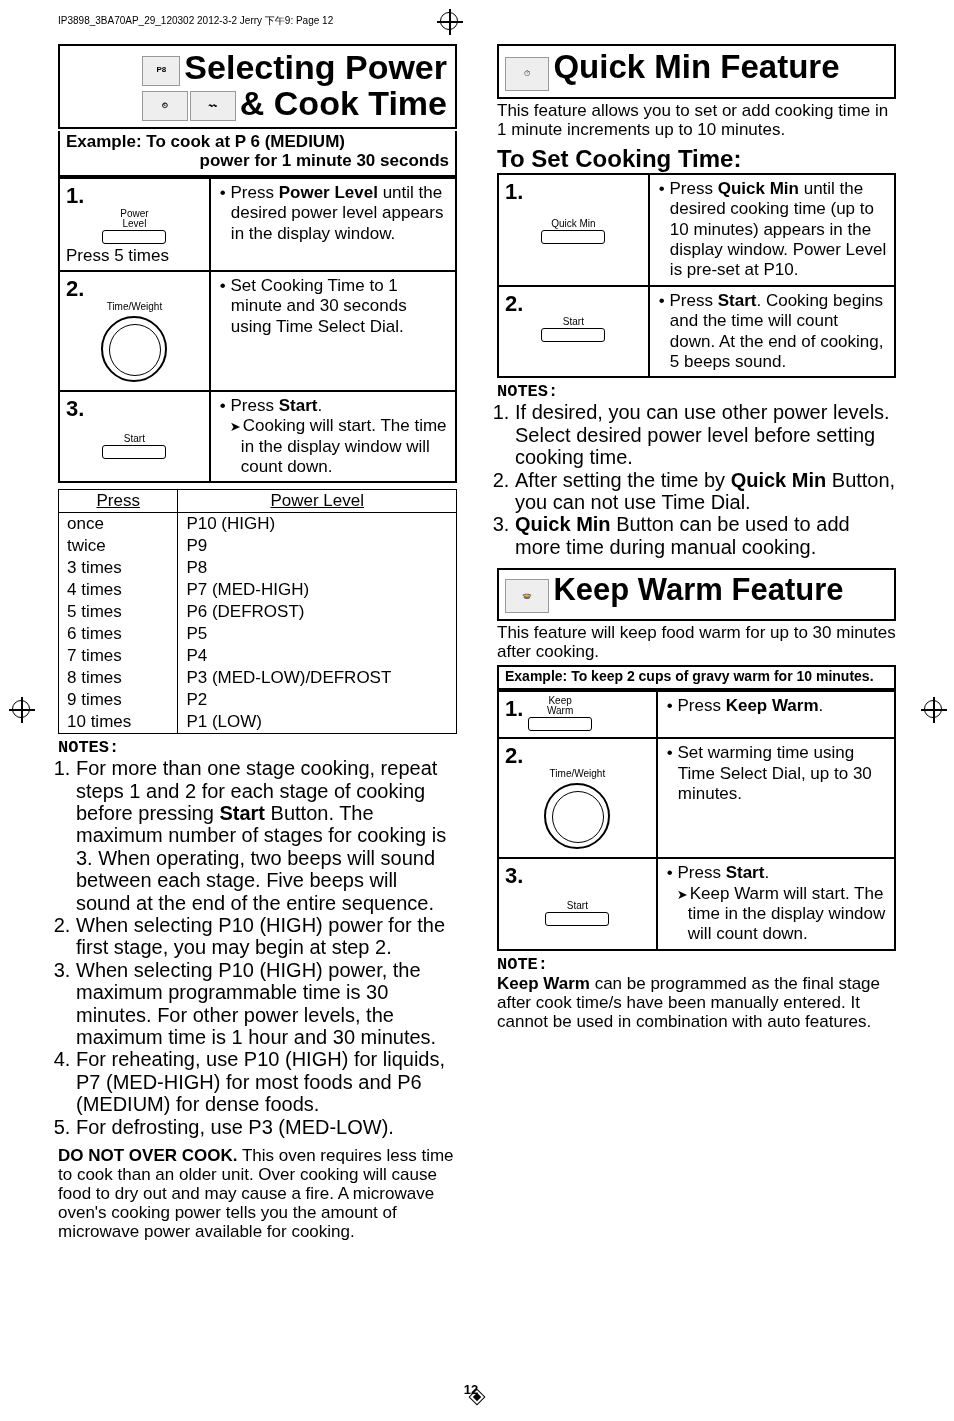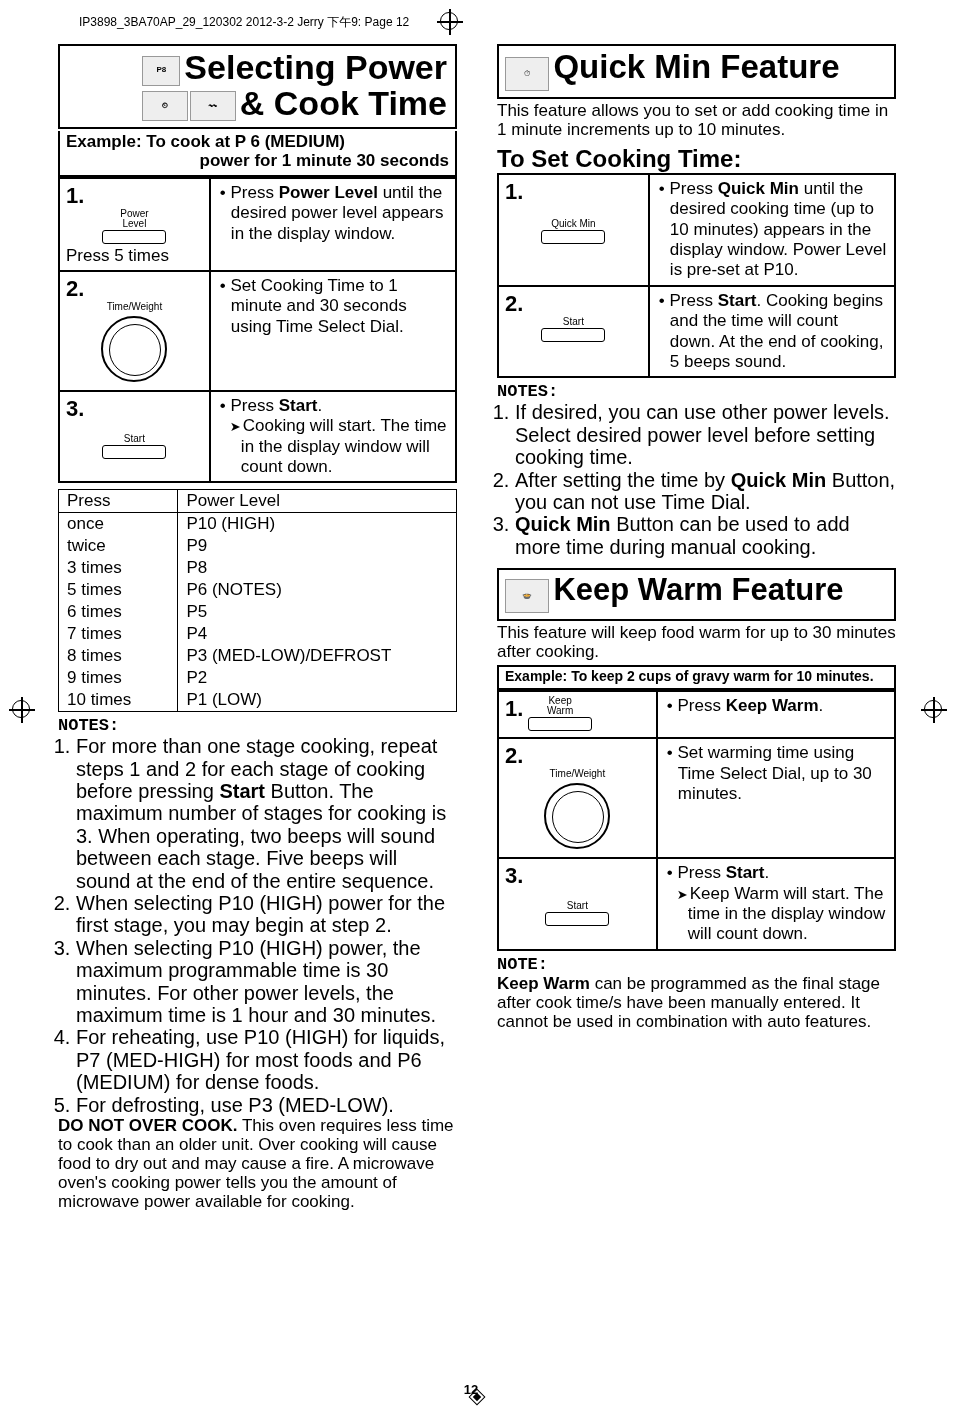--- a/index.html
+++ b/index.html
@@ -6,26 +6,25 @@
   body {
     font-family: Arial, Helvetica, sans-serif;
     width: 954px;
     height: 1421px;
     background: #fff;
     color: #000;
     position: relative;
     padding: 44px 58px 10px 58px;
   }
   .header-line {
-    font-size: 12px;
+    font-size: 10px;
     position: absolute;
     top: 14px;
     left: 58px;
     font-family: Arial, sans-serif;
-    margin-left: 21px;
   }
   .cols { display: flex; gap: 40px; }
   .col { flex: 1; }
 
   .feature-title-box {
     border: 2px solid #000;
     padding: 4px 8px 6px 6px;
     margin-bottom: 2px;
   }
   .feature-title {
@@ -97,31 +96,31 @@
     border-collapse: collapse;
     width: 100%;
     margin-top: 6px;
   }
   table.power td, table.power th {
     border: 1.5px solid #000;
     padding: 1px 8px;
     font-size: 17px;
     text-align: left;
   }
-  table.power th { font-weight: 400; }
+  table.power th { text-align: center; font-weight: 400; text-decoration: underline; }
   table.power td.first { width: 30%; }
 
   .notes-h { font-weight: 700; font-size: 17px; margin-top: 4px; font-family: Liberation Mono, monospace; }
   ol.notes {
     list-style: decimal;
     margin-left: 18px;
     font-size: 20px;
     line-height: 1.12;
   }
-  .bodytext { font-size: 17px; line-height: 1.12; }
+  .bodytext { font-size: 17px; line-height: 1.12; margin-top: 8px; }
 
   .toset { font-size: 24px; font-weight: 700; margin-top: 6px; }
 
   .page-num {
     position: absolute; bottom: 24px; left: 0; right: 12px;
     text-align: center; font-size: 13px; font-weight: 700;
   }
   .reg-mark {
     position:absolute; width:18px; height:18px; border:1px solid #000; border-radius:50%;
   }
@@ -223,22 +222,26 @@
           </tr>
       <tr>
             <td class="first" style="border-top:none;border-bottom:none">twice</td>
             <td style="border-top:none;border-bottom:none">P9</td>
           </tr>
       <tr>
             <td class="first" style="border-top:none;border-bottom:none">3 times</td>
             <td style="border-top:none;border-bottom:none">P8</td>
           </tr>
       <tr>
+            <td class="first" style="border-top:none;border-bottom:none">4 times</td>
+            <td style="border-top:none;border-bottom:none">P7 (MED-HIGH)</td>
+          </tr>
+      <tr>
             <td class="first" style="border-top:none;border-bottom:none">5 times</td>
-            <td style="border-top:none;border-bottom:none">P6 (NOTES)</td>
+            <td style="border-top:none;border-bottom:none">P6 (DEFROST)</td>
           </tr>
       <tr>
             <td class="first" style="border-top:none;border-bottom:none">6 times</td>
             <td style="border-top:none;border-bottom:none">P5</td>
           </tr>
       <tr>
             <td class="first" style="border-top:none;border-bottom:none">7 times</td>
             <td style="border-top:none;border-bottom:none">P4</td>
           </tr>
       <tr>

